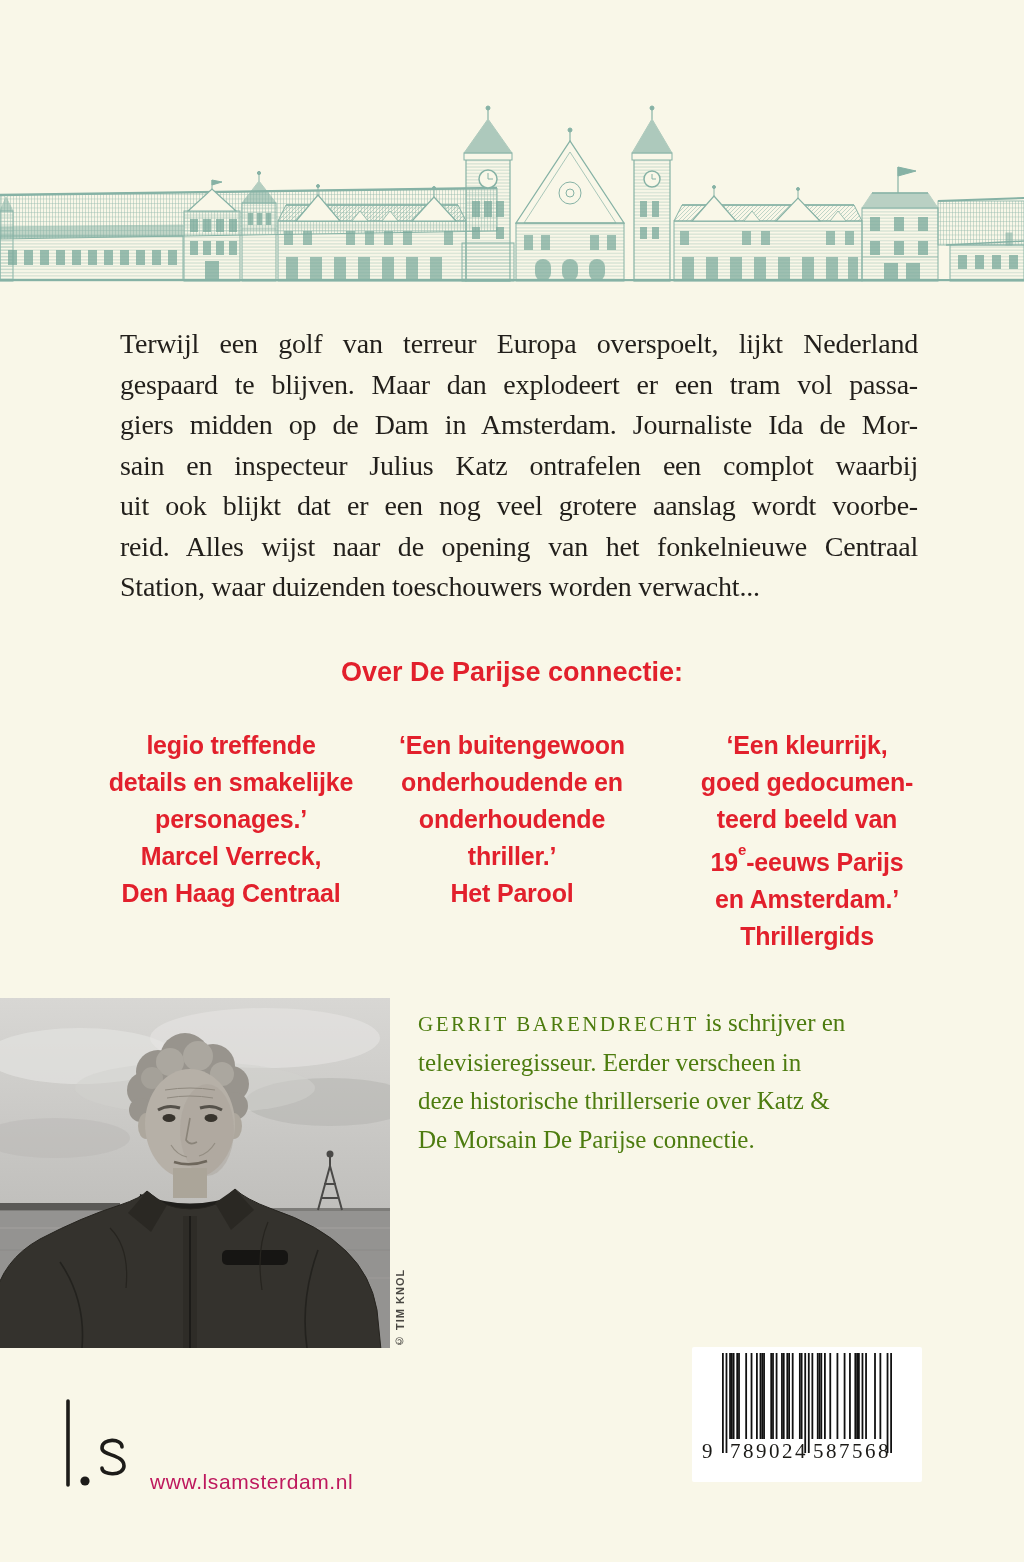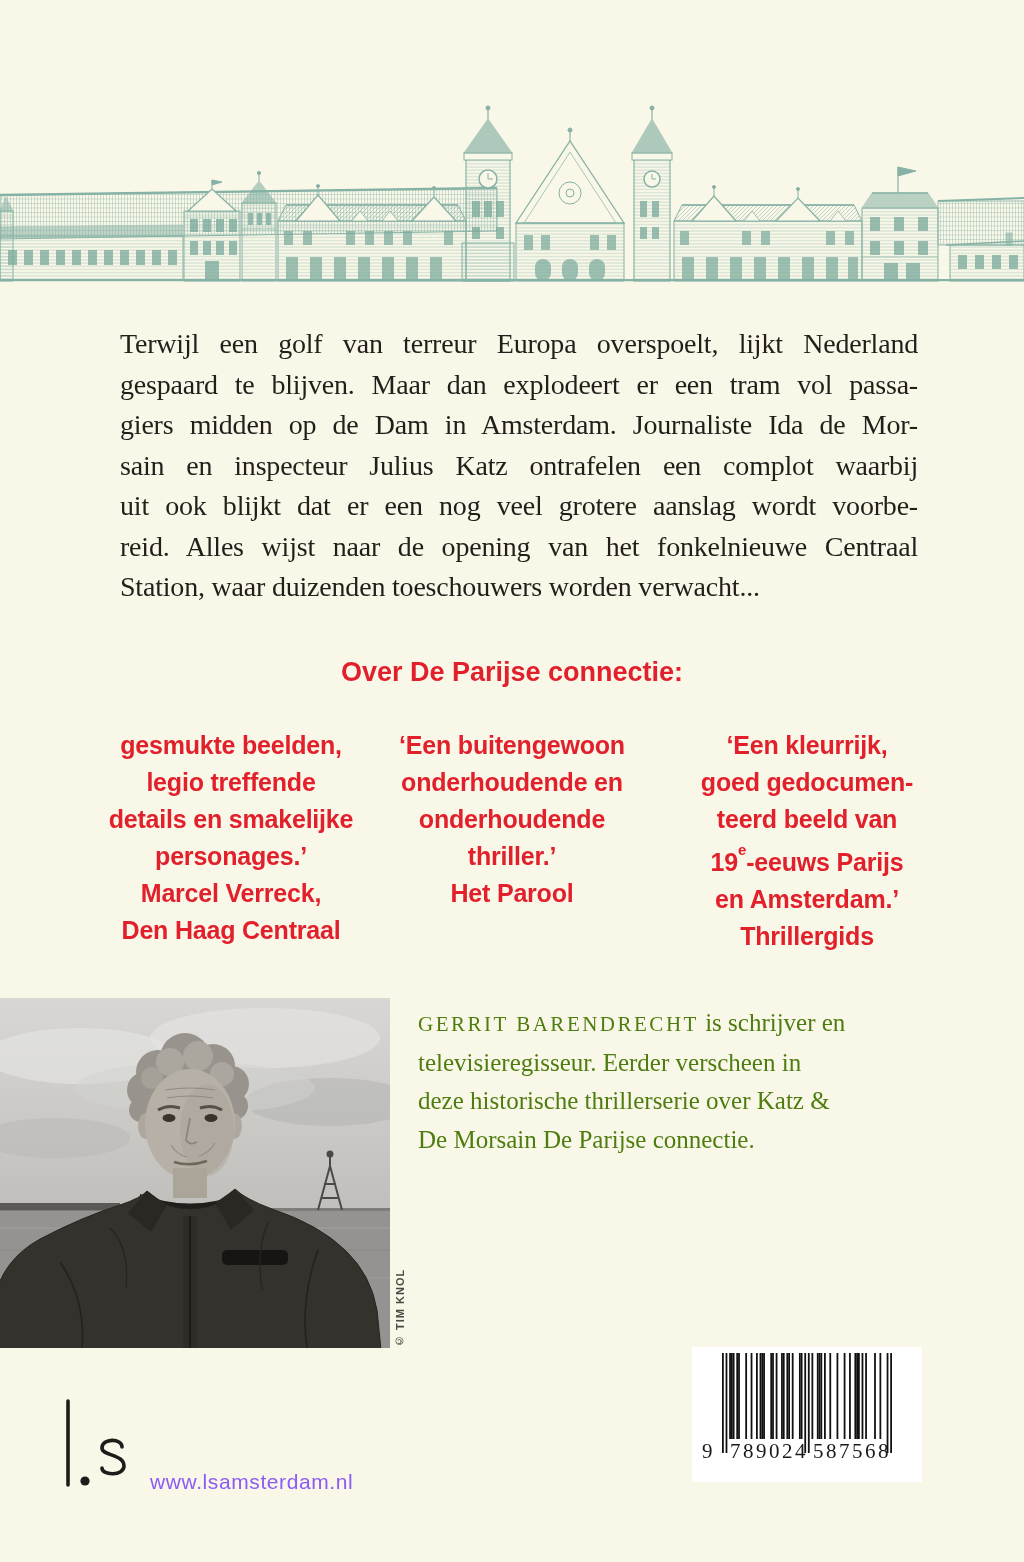--- a/index.html
+++ b/index.html
@@ -39,21 +39,21 @@
           display:flex;align-items:center;white-space:nowrap;}
 
   
   .bio{position:absolute;left:418px;top:1004px;width:505px;font-size:25px;line-height:38.5px;color:#4d7c0f;}
   .bio .caps{font-size:21px;letter-spacing:2.5px;}
 
   
   .logo{position:absolute;left:62px;top:1398px;width:80px;height:92px;}
   .sr-only{position:absolute;width:1px;height:1px;overflow:hidden;clip:rect(0 0 0 0);white-space:nowrap;}
   .website{position:absolute;left:150px;top:1470px;font-family:"Liberation Sans",sans-serif;
-           font-size:21px;letter-spacing:0.6px;color:#8b5cf6;}
+           font-size:21px;letter-spacing:0.6px;color:#be185d;}
 
   
   .barcode-box{position:absolute;left:692px;top:1347px;width:230px;height:135px;background:#ffffff;border-radius:2px;}
   .bc-bars{position:absolute;left:30px;top:6px;}
   .bc-digit{position:absolute;font-family:"Liberation Serif",serif;font-size:21px;color:#1b1a17;top:92px;}
   .bc-d1{left:10px;}
   .bc-g1{left:38px;width:78px;text-align:center;letter-spacing:2.5px;}
   .bc-g2{left:121px;width:78px;text-align:center;letter-spacing:2.5px;}
 </style>
 </head>
@@ -293,21 +293,20 @@
     <div class="jline">uit ook blijkt dat er een nog veel grotere aanslag wordt voorbe-</div>
     <div class="jline">reid. Alles wijst naar de opening van het fonkelnieuwe Centraal</div>
     <div class="jline last">Station, waar duizenden toeschouwers worden verwacht...</div>
   </div>
 
   <div class="heading">
     <span>Over </span><span class="it">De Parijse connectie</span><span>:</span>
   </div>
 
   <div class="quote-col q1">
-    <div class="qline">gesmukte beelden,</div>
     <div class="qline">legio treffende</div>
     <div class="qline">details en smakelijke</div>
     <div class="qline">personages.’</div>
     <div class="qline">Marcel Verreck,</div>
     <div class="qline qsrc">Den Haag Centraal</div>
   </div>
 
   <div class="quote-col q2">
     <div class="qline">‘Een buitengewoon</div>
     <div class="qline">onderhoudende en</div>

